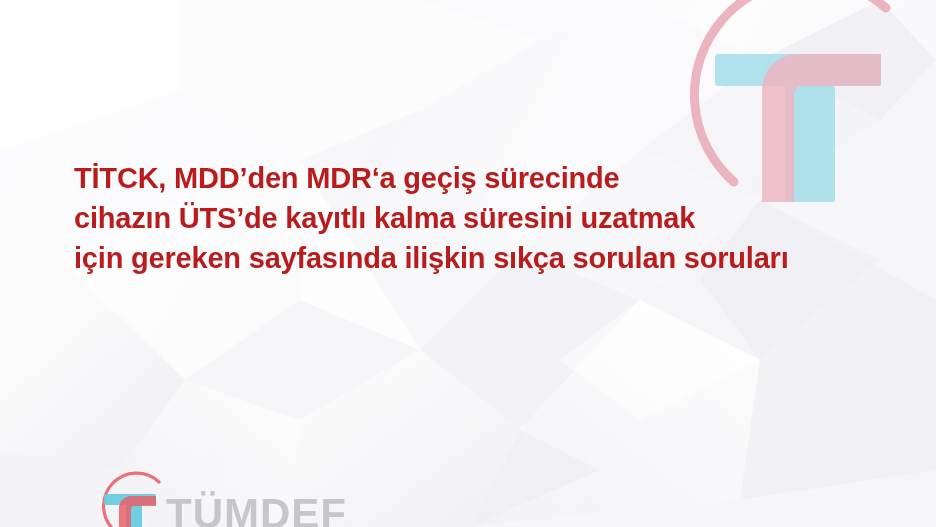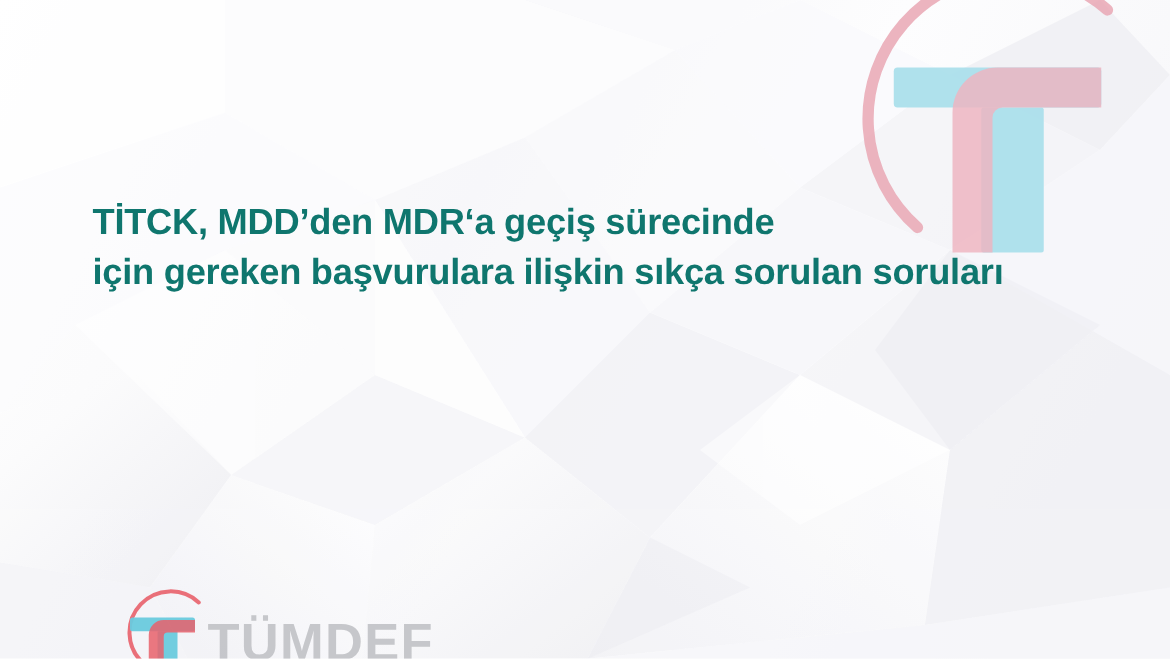--- a/index.html
+++ b/index.html
@@ -51,21 +51,21 @@
     top: 158px;
     width: 810px;
   }
   .headline .line {
     display: block;
     font-family: "Liberation Sans", sans-serif;
     font-weight: bold;
     font-size: 29px;
     line-height: 40px;
     letter-spacing: -0.2px;
-    color: #0f766e;
+    color: #b91c1c;
     white-space: nowrap;
   }
 
   
   .brand {
     position: absolute;
     left: 88px;
     top: 466px;
     height: 70px;
     display: flex;
@@ -164,21 +164,22 @@
                  L 172 100
                  A 8 8 0 0 0 164 108
                  L 164 216
                  Z"></path>
       </g>
     </svg>
   </div>
 
   <div class="headline">
     <span class="line">TİTCK, MDD’den MDR‘a geçiş sürecinde</span>
-    <span class="line">için gereken başvurulara ilişkin sıkça sorulan soruları</span>
+    <span class="line">cihazın ÜTS’de kayıtlı kalma süresini uzatmak</span>
+    <span class="line">için gereken sayfasında ilişkin sıkça sorulan soruları</span>
   </div>
 
   <div class="brand">
     <div class="brand-mark">
       <svg viewBox="0 0 74 66" xmlns="http://www.w3.org/2000/svg">
         <path d="M 26 62 A 25 25 0 1 1 71 14" fill="none" stroke="#e8555f" stroke-width="3.2" stroke-linecap="round" opacity="0.9"></path>
         <g fill="#5ec8dd" opacity="0.95">
           <rect x="16" y="26" width="52" height="11" rx="2"></rect>
           <rect x="38" y="37" width="16" height="29" rx="1"></rect>
         </g>

